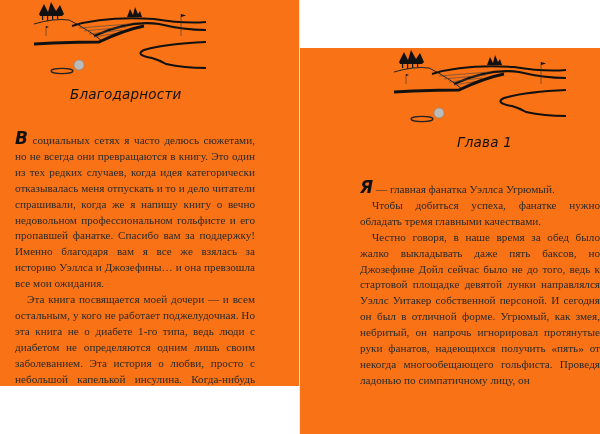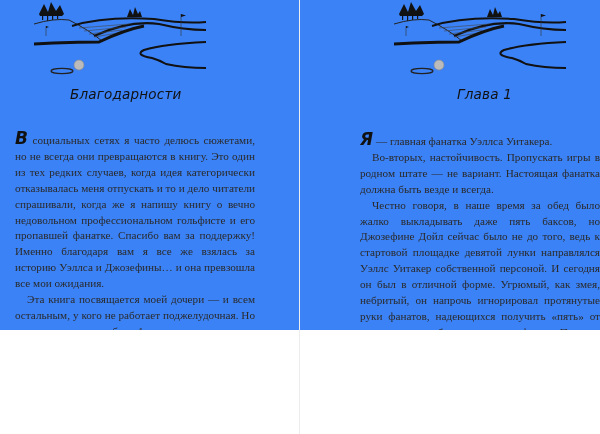--- a/index.html
+++ b/index.html
@@ -1,19 +1,19 @@
 <!DOCTYPE html>
 <html><head>
 <meta charset="utf-8">
 <style>
   html,body{margin:0;padding:0;background:#fff;}
   body{width:600px;height:434px;overflow:hidden;position:relative;font-family:"Liberation Serif","DejaVu Serif",serif;color:#2a2a2a;}
-  .page{position:absolute;top:0;height:330px;overflow:hidden;background:#3b82f6;text-decoration:underline;}
+  .page{position:absolute;top:0;height:386px;overflow:hidden;background:#f97316;text-decoration:underline;}
   .page.left{left:0;width:299px;}
-  .page.right{left:300px;width:300px;}
+  .page.right{left:300px;width:300px;margin-top:48px;}
   .divider{position:absolute;left:299px;top:0;width:1px;height:434px;background:#ececec;}
   .illus{position:absolute;top:0;width:176px;height:80px;}
   .page.left .illus{left:34px;}
   .page.right .illus{left:94px;}
   .chapter-title{position:absolute;top:86px;font-family:"DejaVu Sans",sans-serif;font-style:italic;font-size:13.5px;color:#111;letter-spacing:0.2px;}
   .page.left .chapter-title{left:70px;}
   .page.right .chapter-title{left:157px;}
   .text{position:absolute;font-size:11.2px;line-height:15.9px;text-align:justify;}
   .page.left .text{left:15px;top:133px;width:240px;}
   .page.right .text{left:60px;top:134px;width:240px;}
@@ -75,17 +75,17 @@
 </div>
 
 <div class="divider"></div>
 
 <div class="page right">
   <svg class="illus">
       <use href="#golf"></use>
     </svg>
   <div class="chapter-title">Глава 1</div>
   <div class="text">
-    <p class="first"><span class="dropcap">Я</span><span> — главная фанатка Уэллса Уитакера.</span></p>
-    <p>Во-вторых, настойчивость. Пропускать игры в родном штате — не вариант. Настоящая фанатка должна быть везде и всегда.</p>
+    <p class="first"><span class="dropcap">Я</span><span> — главная фанатка Уэллса Угрюмый.</span></p>
+    <p>Чтобы добиться успеха, фанатке нужно обладать тремя главными качествами.</p>
     <p>Честно говоря, в наше время за обед было жалко выкладывать даже пять баксов, но Джозефине Дойл сейчас было не до того, ведь к стартовой площадке девятой лунки направлялся Уэллс Уитакер собственной персоной. И сегодня он был в отличной форме. Угрюмый, как змея, небритый, он напрочь игнорировал протянутые руки фанатов, надеющихся получить «пять» от некогда многообещающего гольфиста. Проведя ладонью по симпатичному лицу, он</p>
   </div>
 </div>
 
 </body></html>

